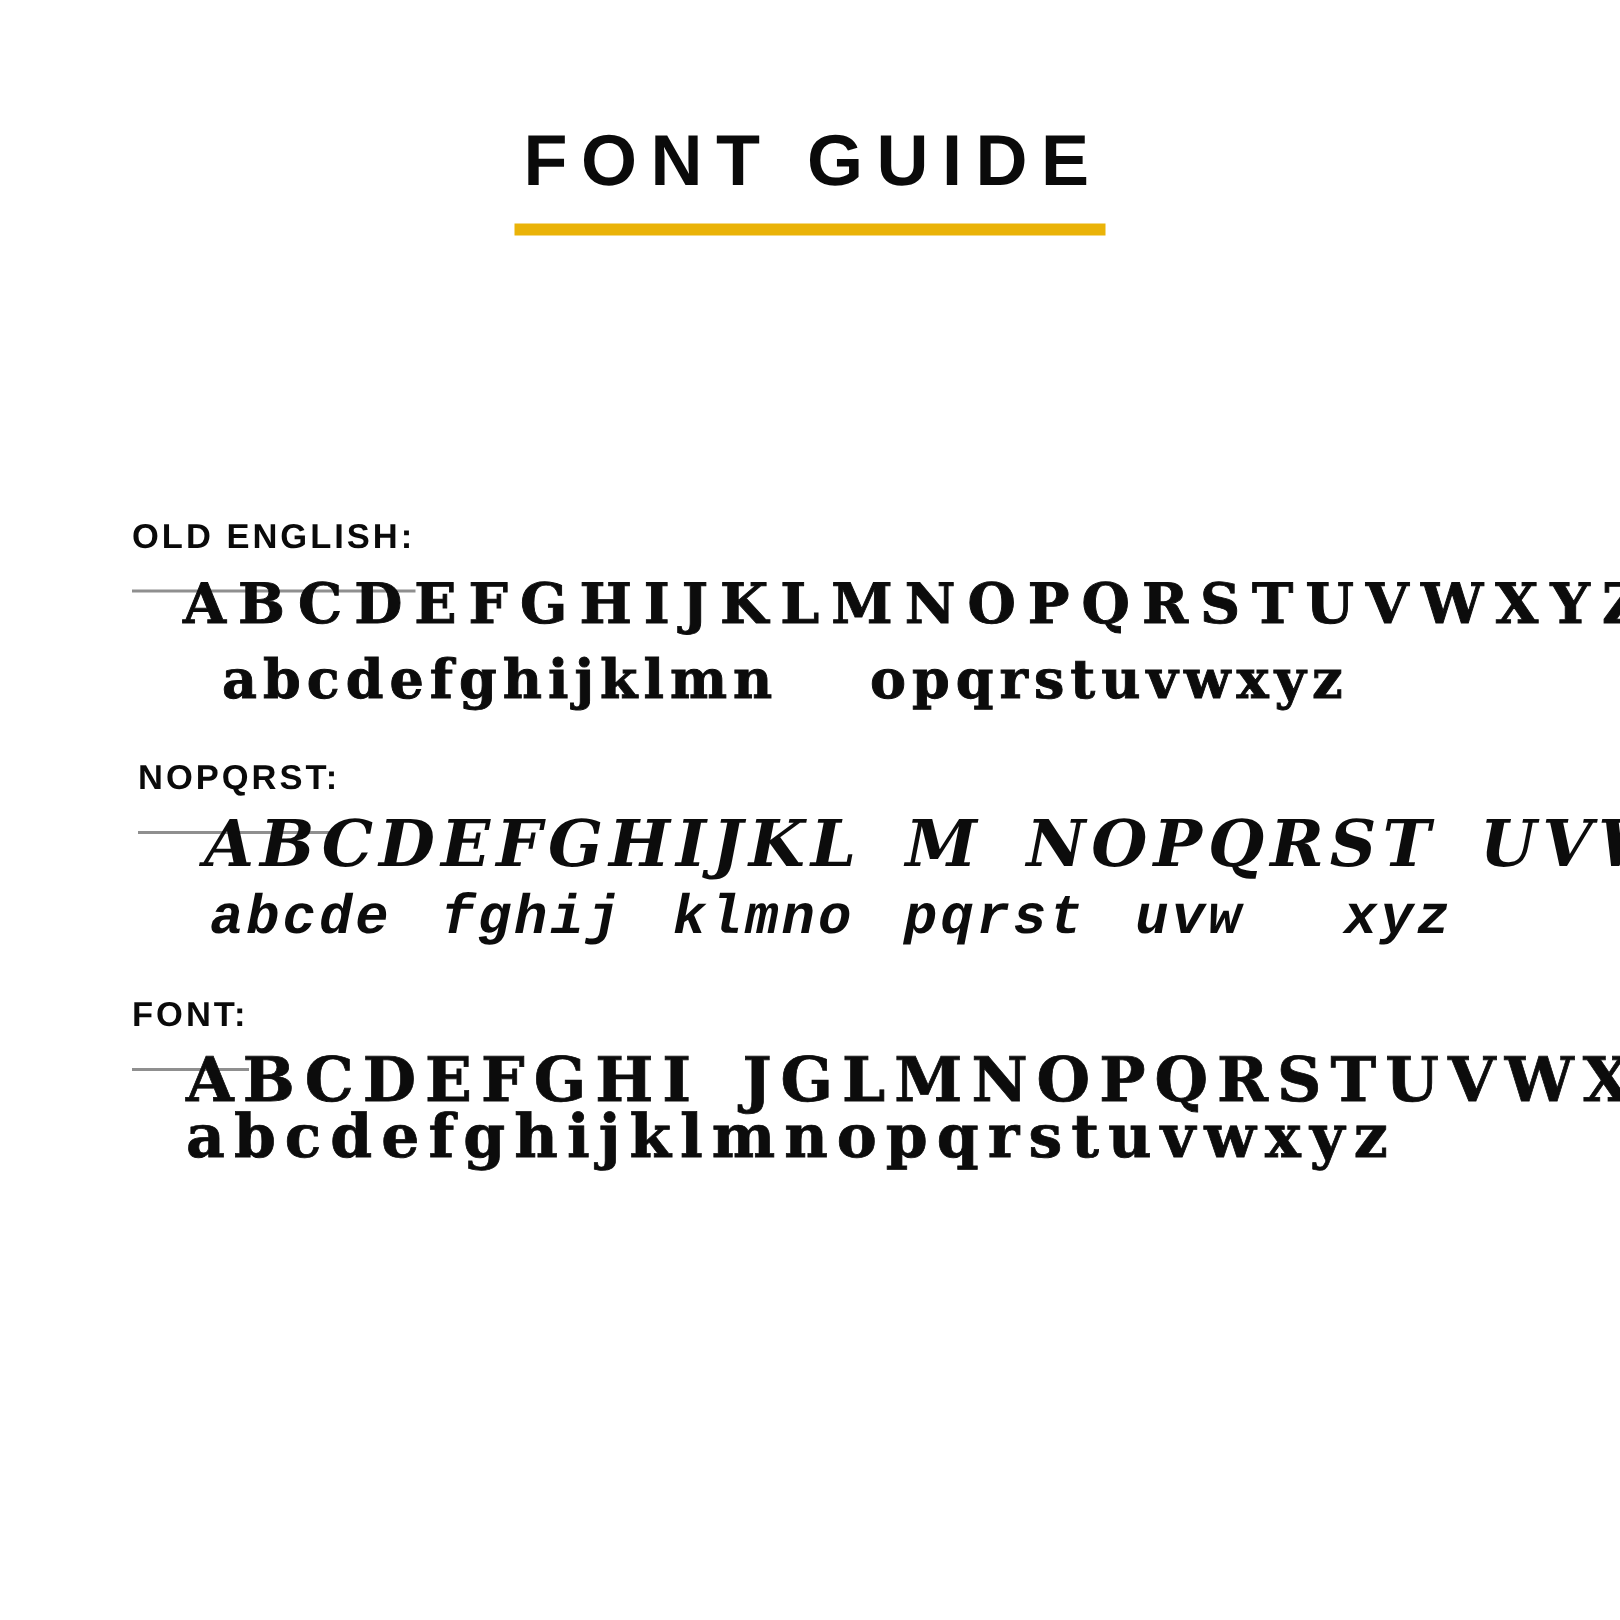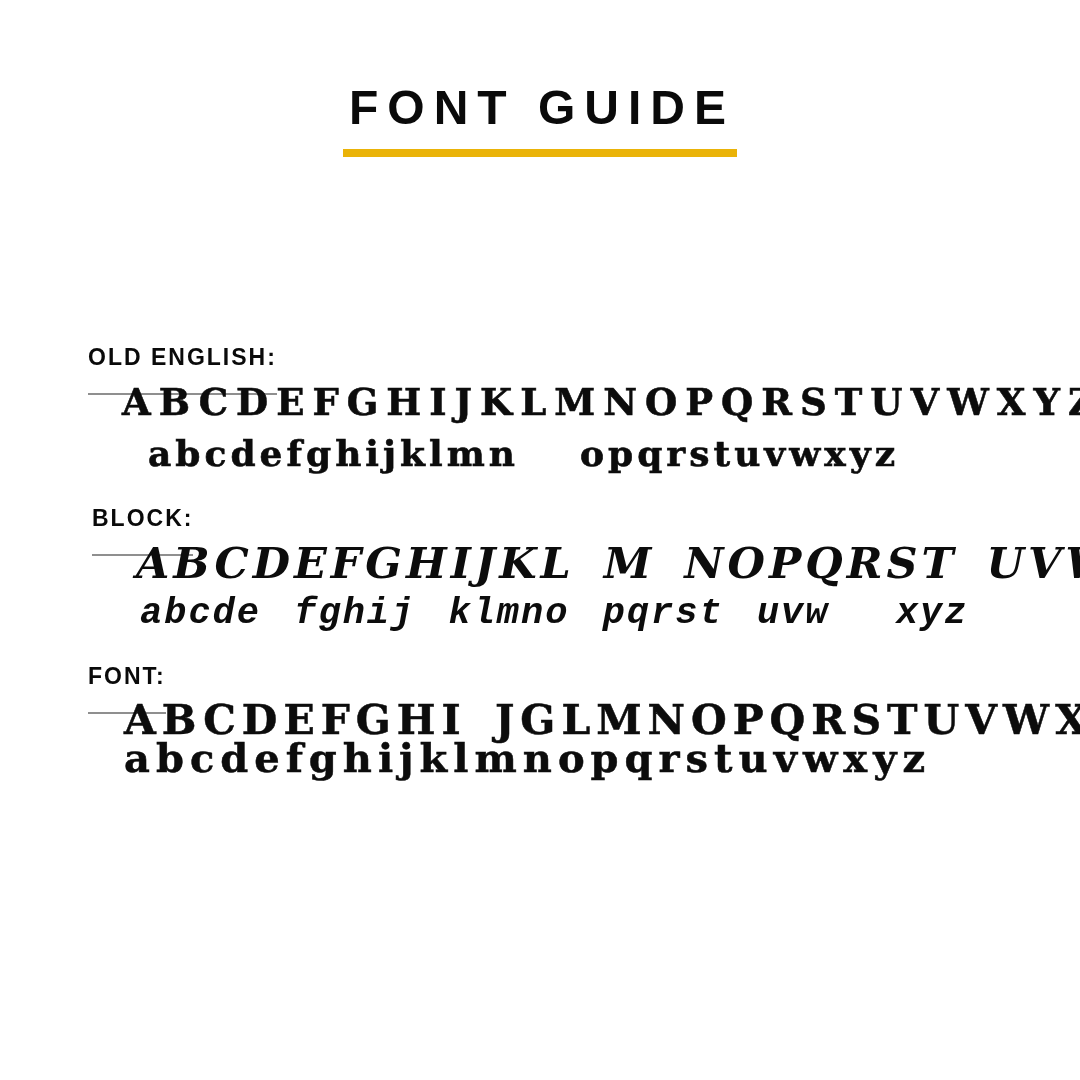--- a/index.html
+++ b/index.html
@@ -126,21 +126,21 @@
 <div class="canvas">
 
   <div class="title-wrap">
     <span class="title-text">FONT GUIDE</span>
   </div>
 
   <span class="section-label label-old-english">OLD ENGLISH:</span>
   <div class="alpha-row row-oe-upper">ABCDEFGHIJKLMNOPQRSTUVWXYZ</div>
   <div class="alpha-row row-oe-lower">abcdefghijklmn  opqrstuvwxyz</div>
 
-  <span class="section-label label-script">BLOCK:</span>
+  <span class="section-label label-script">NOPQRST:</span>
   <div class="alpha-row row-script-upper">ABCDEFGHIJKL M NOPQRST UVW XYZ</div>
   <div class="alpha-row row-script-lower">abcde fghij klmno pqrst uvw  xyz</div>
 
   <span class="section-label label-block">FONT:</span>
   <div class="alpha-row row-block-upper">ABCDEFGHI JGLMNOPQRSTUVWXYZ</div>
   <div class="alpha-row row-block-lower">abcdefghijklmnopqrstuvwxyz</div>
 
 </div>
 
 </body></html>

